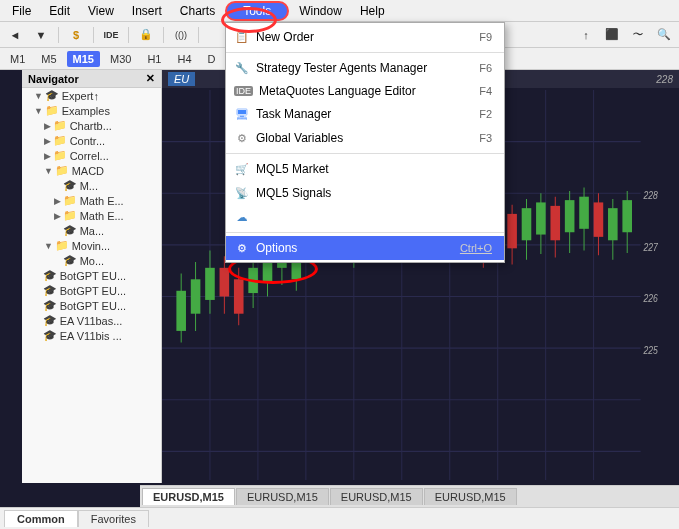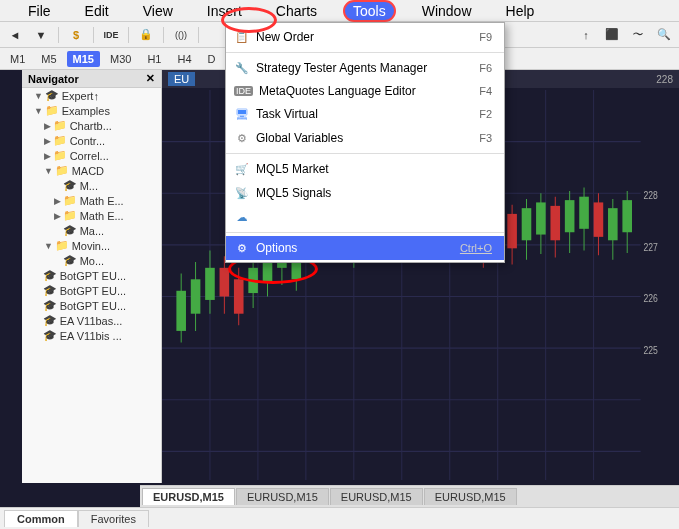--- a/index.html
+++ b/index.html
@@ -19,31 +19,30 @@
       align-items: center;
       background: #f0f0f0;
       height: 22px;
       border-bottom: 1px solid #ccc;
       padding: 0 4px;
       gap: 2px;
     }
     .menu-item {
       padding: 2px 8px;
       cursor: pointer;
-      font-size: 14px;
+      font-size: 12px;
       color: #000;
       border-radius: 3px;
-      margin-left: 16px;
     }
     .menu-item.active {
       background: #4a6cf7;
       color: white;
       border: 2px solid #ff4444;
       border-radius: 12px;
-      padding: 1px 8px;
+      padding: 1px 16px;
     }
 
     
     .toolbar {
       display: flex;
       align-items: center;
       background: #f0f0f0;
       height: 26px;
       border-bottom: 1px solid #ccc;
       padding: 0 4px;
@@ -128,20 +127,21 @@
     .nav-indent-1 { padding-left: 12px; }
     .nav-indent-2 { padding-left: 22px; }
     .nav-indent-3 { padding-left: 32px; }
 
     
     .chart-area {
       flex: 1;
       background: #1a1a2e;
       position: relative;
       overflow: hidden;
+      font-style: italic;
     }
     .chart-header {
       background: #2a2a3e;
       padding: 2px 6px;
       font-size: 11px;
       color: #fff;
       display: flex;
       align-items: center;
       gap: 4px;
     }
@@ -551,21 +551,21 @@
   </div>
 
   <div class="dropdown-item">
     <span class="ide-label">IDE</span>
     <span>MetaQuotes Language Editor</span>
     <span class="shortcut">F4</span>
   </div>
 
   <div class="dropdown-item">
     <span class="item-icon" style="color:#4488ff;">🖥</span>
-    <span>Task Virtual</span>
+    <span>Task Manager</span>
     <span class="shortcut">F2</span>
   </div>
 
   <div class="dropdown-item">
     <span class="item-icon" style="color:#888;">⚙</span>
     <span>Global Variables</span>
     <span class="shortcut">F3</span>
   </div>
   <div class="dropdown-separator"></div>
 

